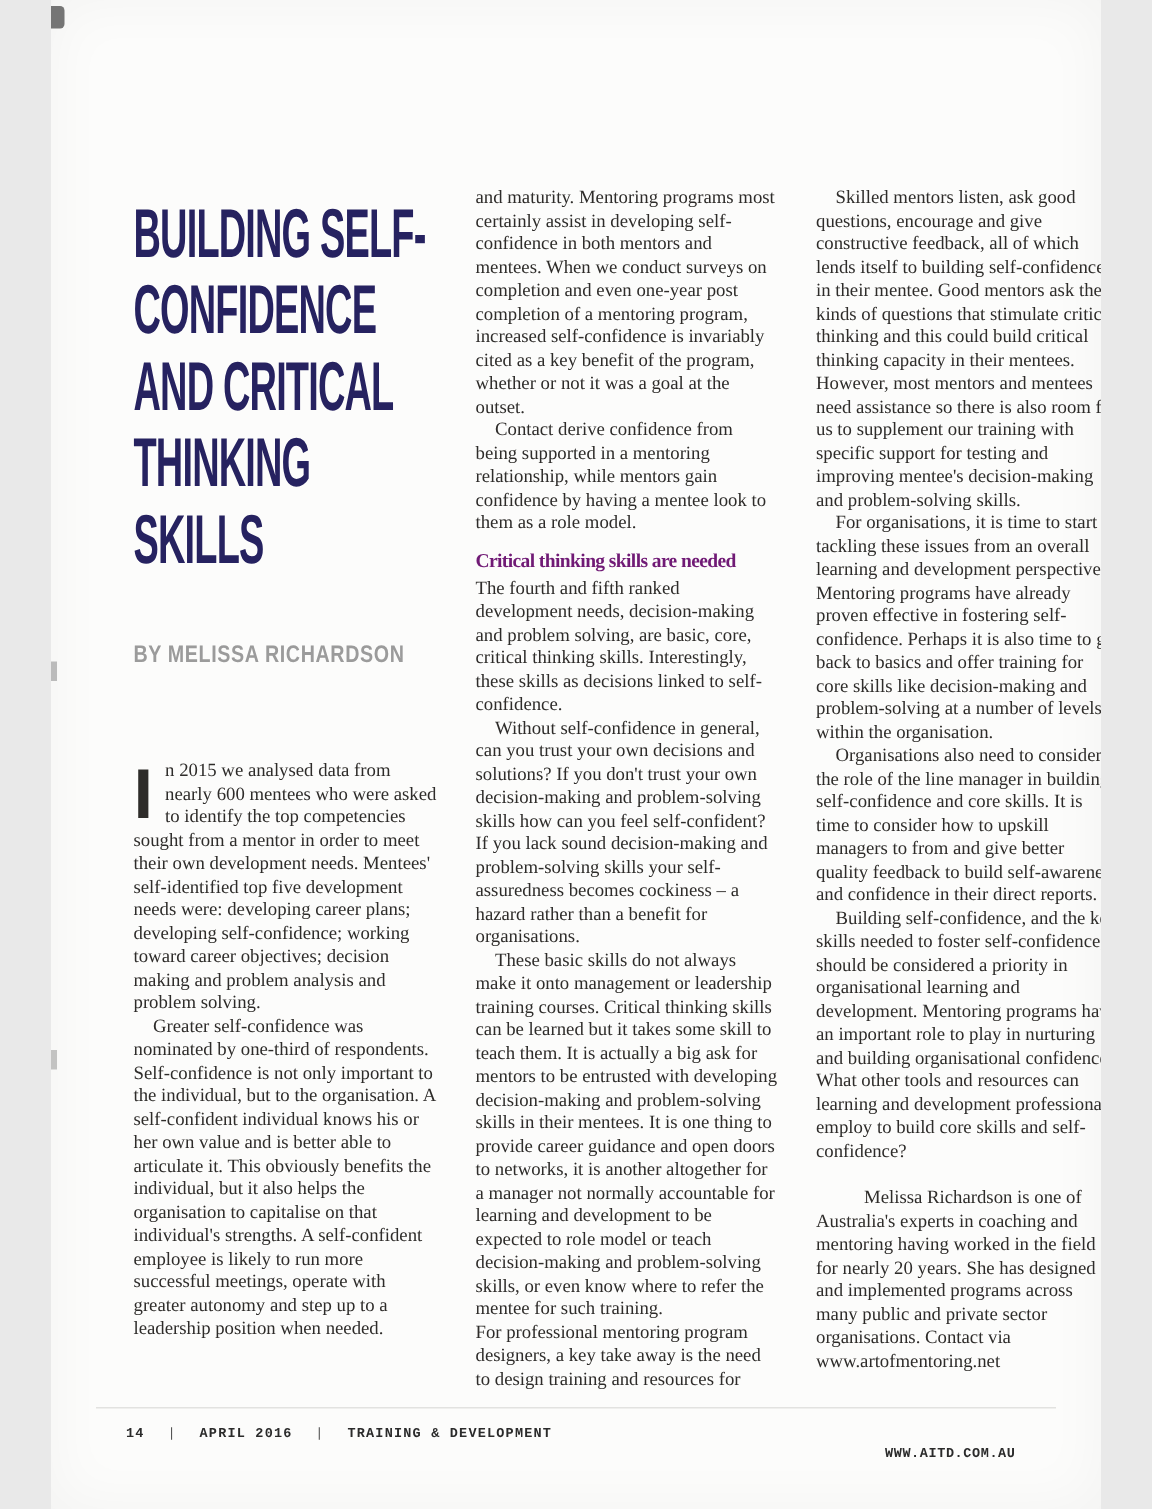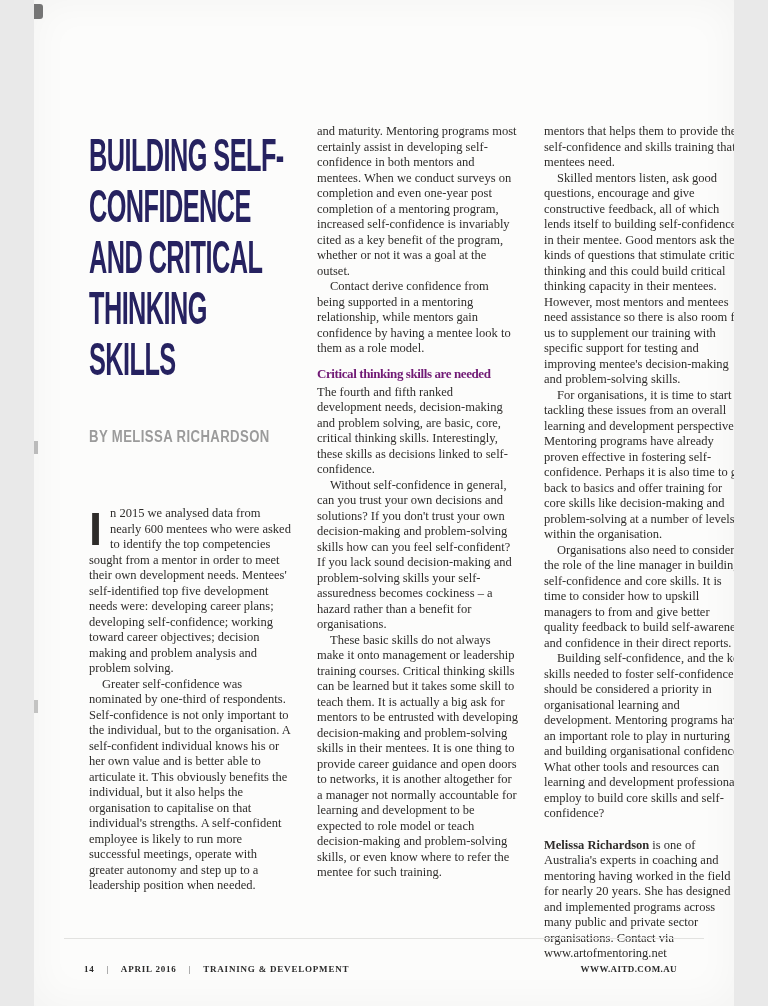--- a/index.html
+++ b/index.html
@@ -76,40 +76,40 @@
     float: left;
     font-family: "Liberation Sans", sans-serif;
     font-weight: bold;
     font-size: 47px;
     line-height: 0.93;
     color: #2e2c2a;
     margin: 1px 8px 0 0;
   }
 
   .bio { margin-top: 16px !important; }
-  .bio strong { font-weight: bold; }
+  .bio strong { font-weight: normal; margin-left: 32px; }
 
   
   .footer-rule {
     position: absolute;
     left: 30px;
     right: 30px;
     top: 938px;
     height: 1px;
     background: #e2e2e0;
   }
   .footer {
     position: absolute;
     left: 50px;
     right: 57px;
     top: 951px;
     display: flex;
     justify-content: space-between;
-    align-items: flex-end;
-    font-family: Liberation Serif, serif;
+    align-items: flex-start;
+    font-family: Liberation Mono, monospace;
     font-size: 9px;
     font-weight: bold;
     letter-spacing: 0.8px;
     color: #2b2b2b;
   }
   .footer-left span { margin-right: 9px; }
   .footer-left .sep { color: #555; font-weight: normal; }
   .footer-right { letter-spacing: 0.4px; margin-top: 13px; }
 
   
@@ -141,24 +141,24 @@
     <p class="indent">Greater self-confidence was nominated by one-third of respondents. Self-confidence is not only important to the individual, but to the organisation. A self-confident individual knows his or her own value and is better able to articulate it. This obviously benefits the individual, but it also helps the organisation to capitalise on that individual's strengths. A self-confident employee is likely to run more successful meetings, operate with greater autonomy and step up to a leadership position when needed.</p>
   </div>
 
   <div class="col col-2">
     <p>and maturity. Mentoring programs most certainly assist in developing self-confidence in both mentors and mentees. When we conduct surveys on completion and even one-year post completion of a mentoring program, increased self-confidence is invariably cited as a key benefit of the program, whether or not it was a goal at the outset.</p>
     <p class="indent">Contact derive confidence from being supported in a mentoring relationship, while mentors gain confidence by having a mentee look to them as a role model.</p>
     <h3>Critical thinking skills are needed</h3>
     <p>The fourth and fifth ranked development needs, decision-making and problem solving, are basic, core, critical thinking skills. Interestingly, these skills as decisions linked to self-confidence.</p>
     <p class="indent">Without self-confidence in general, can you trust your own decisions and solutions? If you don't trust your own decision-making and problem-solving skills how can you feel self-confident? If you lack sound decision-making and problem-solving skills your self-assuredness becomes cockiness – a hazard rather than a benefit for organisations.</p>
     <p class="indent">These basic skills do not always make it onto management or leadership training courses. Critical thinking skills can be learned but it takes some skill to teach them. It is actually a big ask for mentors to be entrusted with developing decision-making and problem-solving skills in their mentees. It is one thing to provide career guidance and open doors to networks, it is another altogether for a manager not normally accountable for learning and development to be expected to role model or teach decision-making and problem-solving skills, or even know where to refer the mentee for such training.</p>
+    <p>For professional mentoring program designers, a key take away is the need to design training and resources for</p>
   </div>
 
   <div class="col col-3">
-    <p>mentors that helps them to provide the self-confidence and skills training that mentees need.</p>
     <p class="indent">Skilled mentors listen, ask good questions, encourage and give constructive feedback, all of which lends itself to building self-confidence in their mentee. Good mentors ask the kinds of questions that stimulate critical thinking and this could build critical thinking capacity in their mentees. However, most mentors and mentees need assistance so there is also room for us to supplement our training with specific support for testing and improving mentee's decision-making and problem-solving skills.</p>
     <p class="indent">For organisations, it is time to start tackling these issues from an overall learning and development perspective. Mentoring programs have already proven effective in fostering self-confidence. Perhaps it is also time to go back to basics and offer training for core skills like decision-making and problem-solving at a number of levels within the organisation.</p>
     <p class="indent">Organisations also need to consider the role of the line manager in building self-confidence and core skills. It is time to consider how to upskill managers to from and give better quality feedback to build self-awareness and confidence in their direct reports.</p>
     <p class="indent">Building self-confidence, and the key skills needed to foster self-confidence, should be considered a priority in organisational learning and development. Mentoring programs have an important role to play in nurturing and building organisational confidence. What other tools and resources can learning and development professionals employ to build core skills and self-confidence?</p>
     <p class="bio"><strong>Melissa Richardson</strong><span> is one of Australia's experts in coaching and mentoring having worked in the field for nearly 20 years. She has designed and implemented programs across many public and private sector organisations. Contact via www.artofmentoring.net</span></p>
   </div>
 
   <div class="footer-rule"></div>
   <div class="footer">
     <div class="footer-left">

